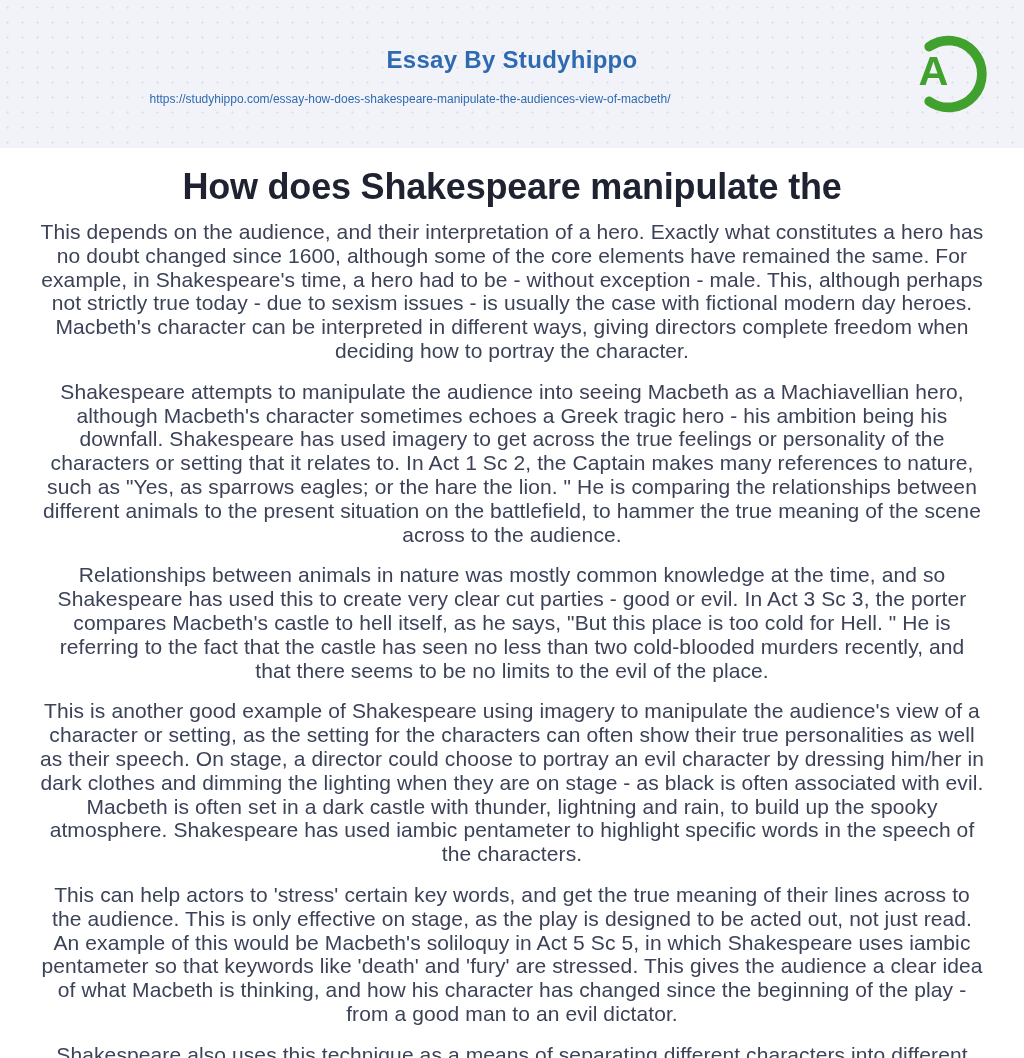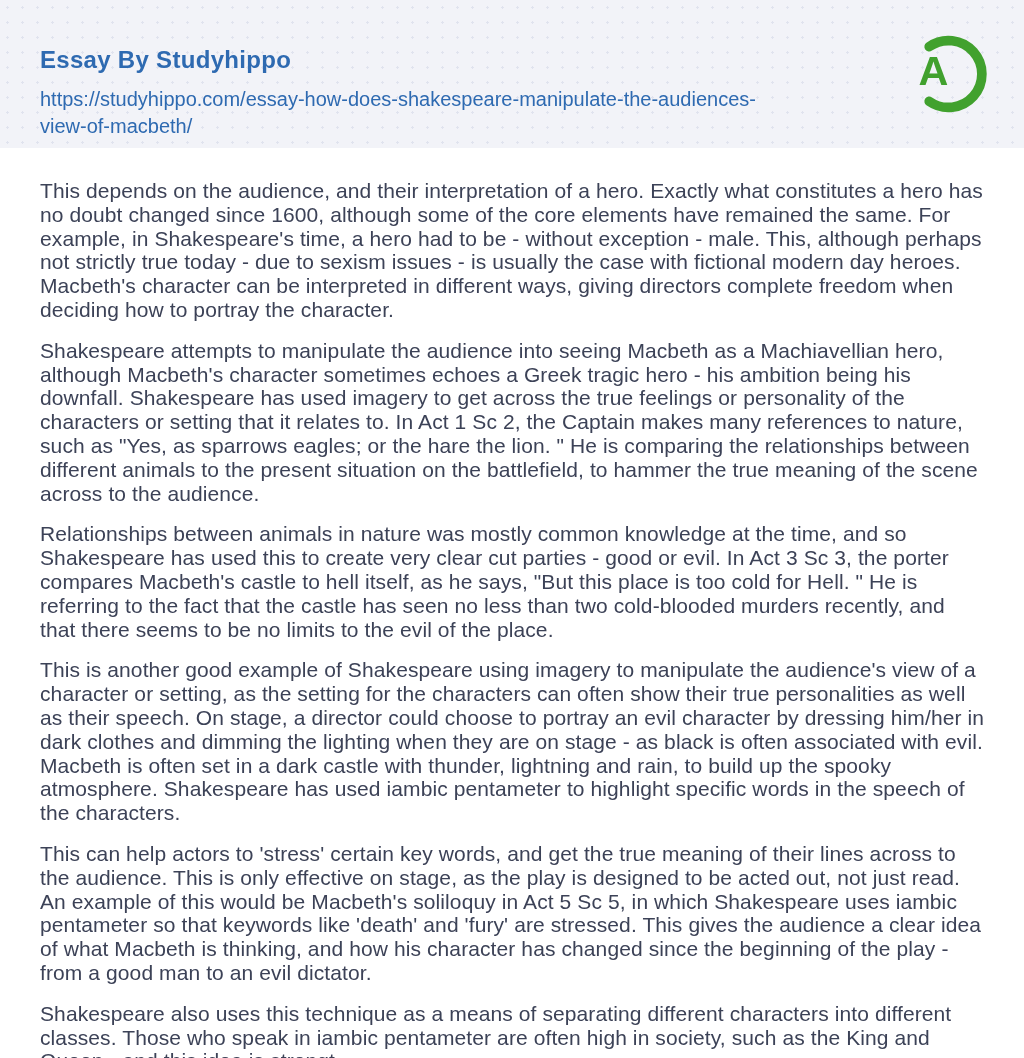--- a/index.html
+++ b/index.html
@@ -10,20 +10,21 @@
     width: 1024px;
     height: 1058px;
     background: #ffffff;
     font-family: "Liberation Sans", sans-serif;
     overflow: hidden;
   }
   .page {
     width: 1024px;
     height: 1020px;
     position: relative;
+    text-align: center;
   }
   
   .header {
     position: relative;
     width: 100%;
     height: 148px;
     box-sizing: border-box;
     background-color: #f2f3f8;
     background-image: radial-gradient(circle, #e0e3ee 1px, rgba(0,0,0,0) 1.3px);
     background-size: 15px 15px;
@@ -33,21 +34,21 @@
     color: #2e6ab1;
     font-size: 24px;
     font-weight: 700;
     letter-spacing: 0.3px;
     line-height: 28px;
     margin: 0 0 12px 0;
   }
   .source-url {
     display: block;
     color: #2e6ab1;
-    font-size: 20px;
+    font-size: 12px;
     font-weight: 400;
     line-height: 27px;
     max-width: 740px;
     overflow-wrap: break-word;
     word-break: break-word;
     text-decoration: none;
   }
   .logo {
     position: absolute;
     top: 30px;
@@ -88,20 +89,21 @@
     <a class="source-url" href="#">https://studyhippo.com/essay-how-does-shakespeare-manipulate-the-audiences-view-of-macbeth/</a>
 
     <svg class="logo" viewBox="0 0 100 100">
       <path d="M 33.2 18.9 A 38 38 0 1 1 33.2 81.1" fill="none" stroke="#41a12e" stroke-width="11" stroke-linecap="round"></path>
       <text x="38" y="63" text-anchor="middle" font-family="Liberation Sans, sans-serif" font-size="47" font-weight="bold" fill="#41a12e">A</text>
     </svg>
   </div>
 
   <div class="article">
     <h1 class="essay-title">
+      <span>How does Shakespeare manipulate the</span>
     </h1>
 
     <div class="essay-body">
       <p>This depends on the audience, and their interpretation of a hero. Exactly what constitutes a hero has no doubt changed since 1600, although some of the core elements have remained the same. For example, in Shakespeare's time, a hero had to be - without exception - male. This, although perhaps not strictly true today - due to sexism issues - is usually the case with fictional modern day heroes. Macbeth's character can be interpreted in different ways, giving directors complete freedom when deciding how to portray the character.</p>
       <p>Shakespeare attempts to manipulate the audience into seeing Macbeth as a Machiavellian hero, although Macbeth's character sometimes echoes a Greek tragic hero - his ambition being his downfall. Shakespeare has used imagery to get across the true feelings or personality of the characters or setting that it relates to. In Act 1 Sc 2, the Captain makes many references to nature, such as "Yes, as sparrows eagles; or the hare the lion. " He is comparing the relationships between different animals to the present situation on the battlefield, to hammer the true meaning of the scene across to the audience.</p>
       <p>Relationships between animals in nature was mostly common knowledge at the time, and so Shakespeare has used this to create very clear cut parties - good or evil. In Act 3 Sc 3, the porter compares Macbeth's castle to hell itself, as he says, "But this place is too cold for Hell. " He is referring to the fact that the castle has seen no less than two cold-blooded murders recently, and that there seems to be no limits to the evil of the place.</p>
       <p>This is another good example of Shakespeare using imagery to manipulate the audience's view of a character or setting, as the setting for the characters can often show their true personalities as well as their speech. On stage, a director could choose to portray an evil character by dressing him/her in dark clothes and dimming the lighting when they are on stage - as black is often associated with evil. Macbeth is often set in a dark castle with thunder, lightning and rain, to build up the spooky atmosphere. Shakespeare has used iambic pentameter to highlight specific words in the speech of the characters.</p>
       <p>This can help actors to 'stress' certain key words, and get the true meaning of their lines across to the audience. This is only effective on stage, as the play is designed to be acted out, not just read. An example of this would be Macbeth's soliloquy in Act 5 Sc 5, in which Shakespeare uses iambic pentameter so that keywords like 'death' and 'fury' are stressed. This gives the audience a clear idea of what Macbeth is thinking, and how his character has changed since the beginning of the play - from a good man to an evil dictator.</p>
       <p>Shakespeare also uses this technique as a means of separating different characters into different classes. Those who speak in iambic pentameter are often high in society, such as the King and Queen - and this idea is strengt</p>
     </div>

